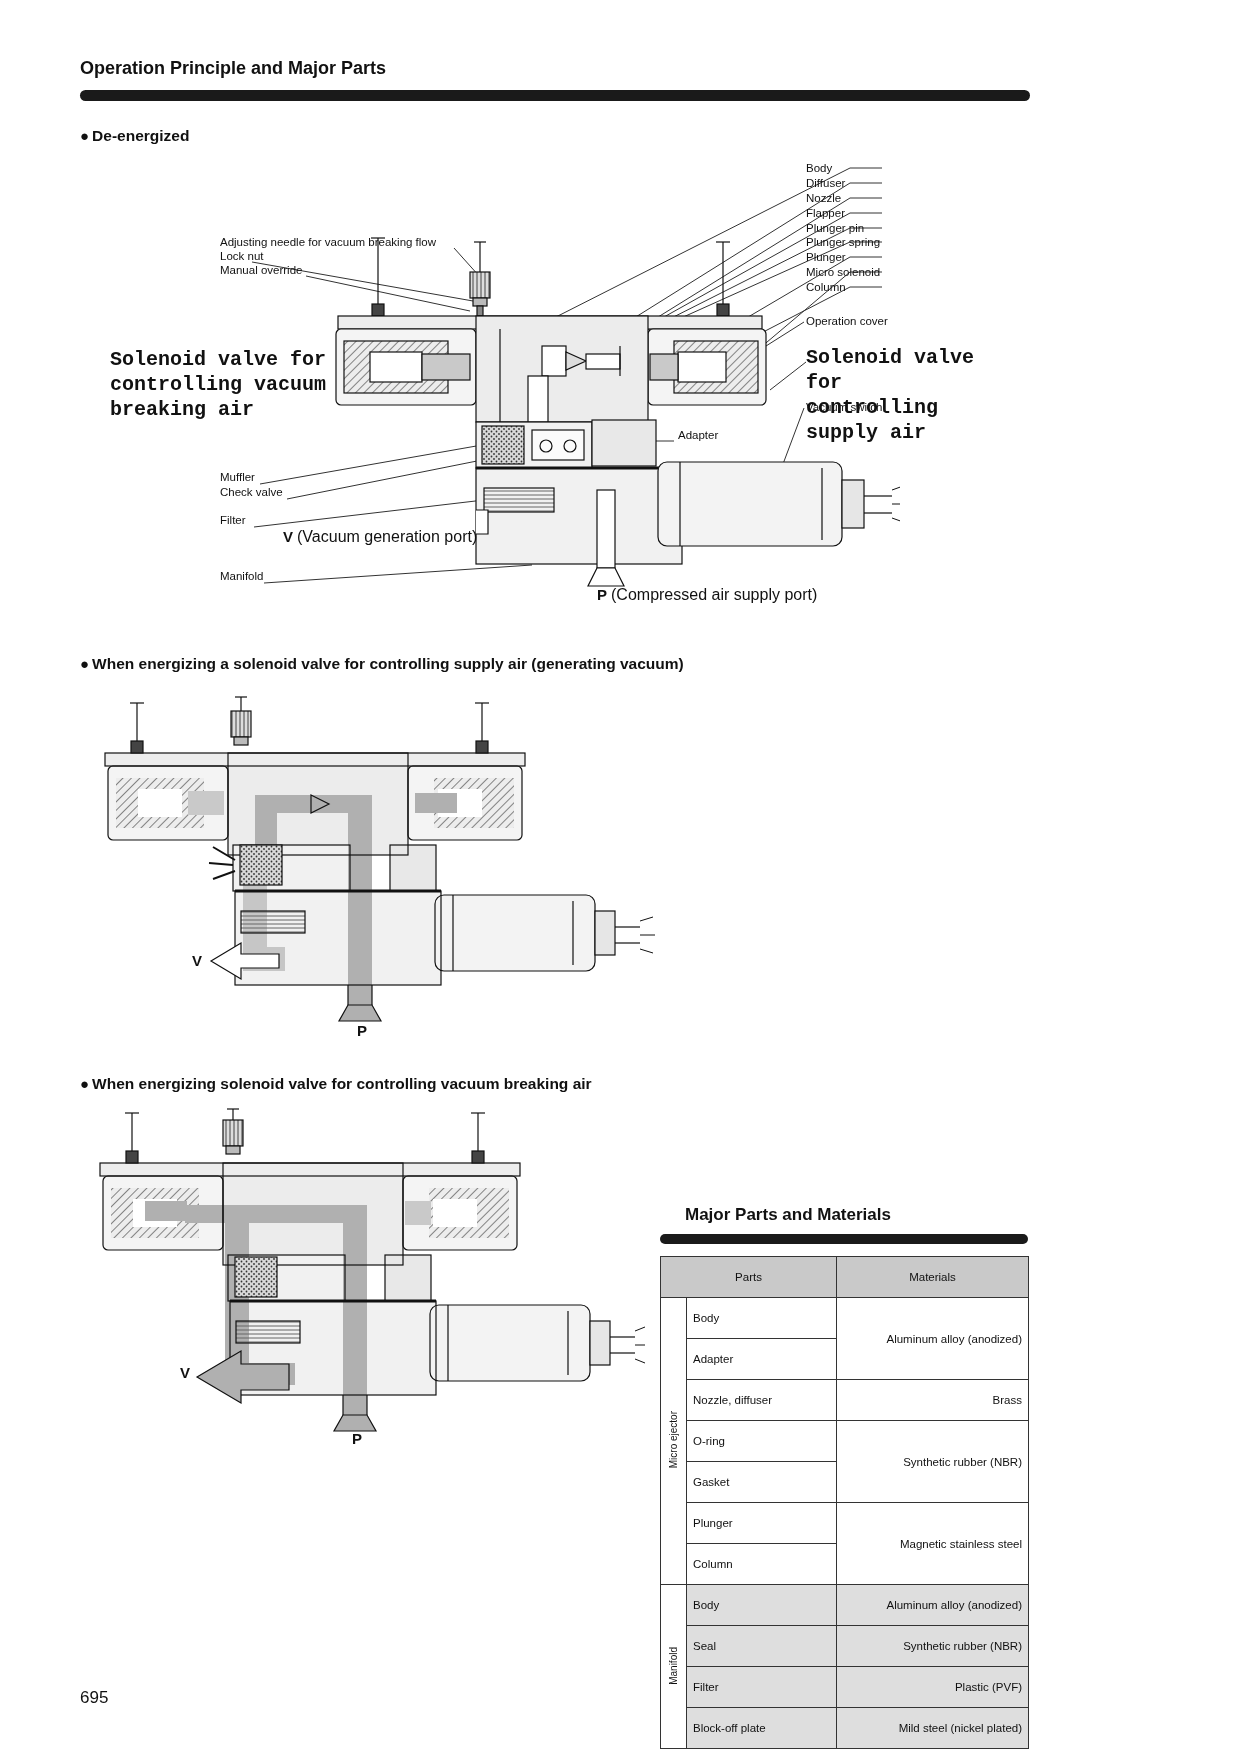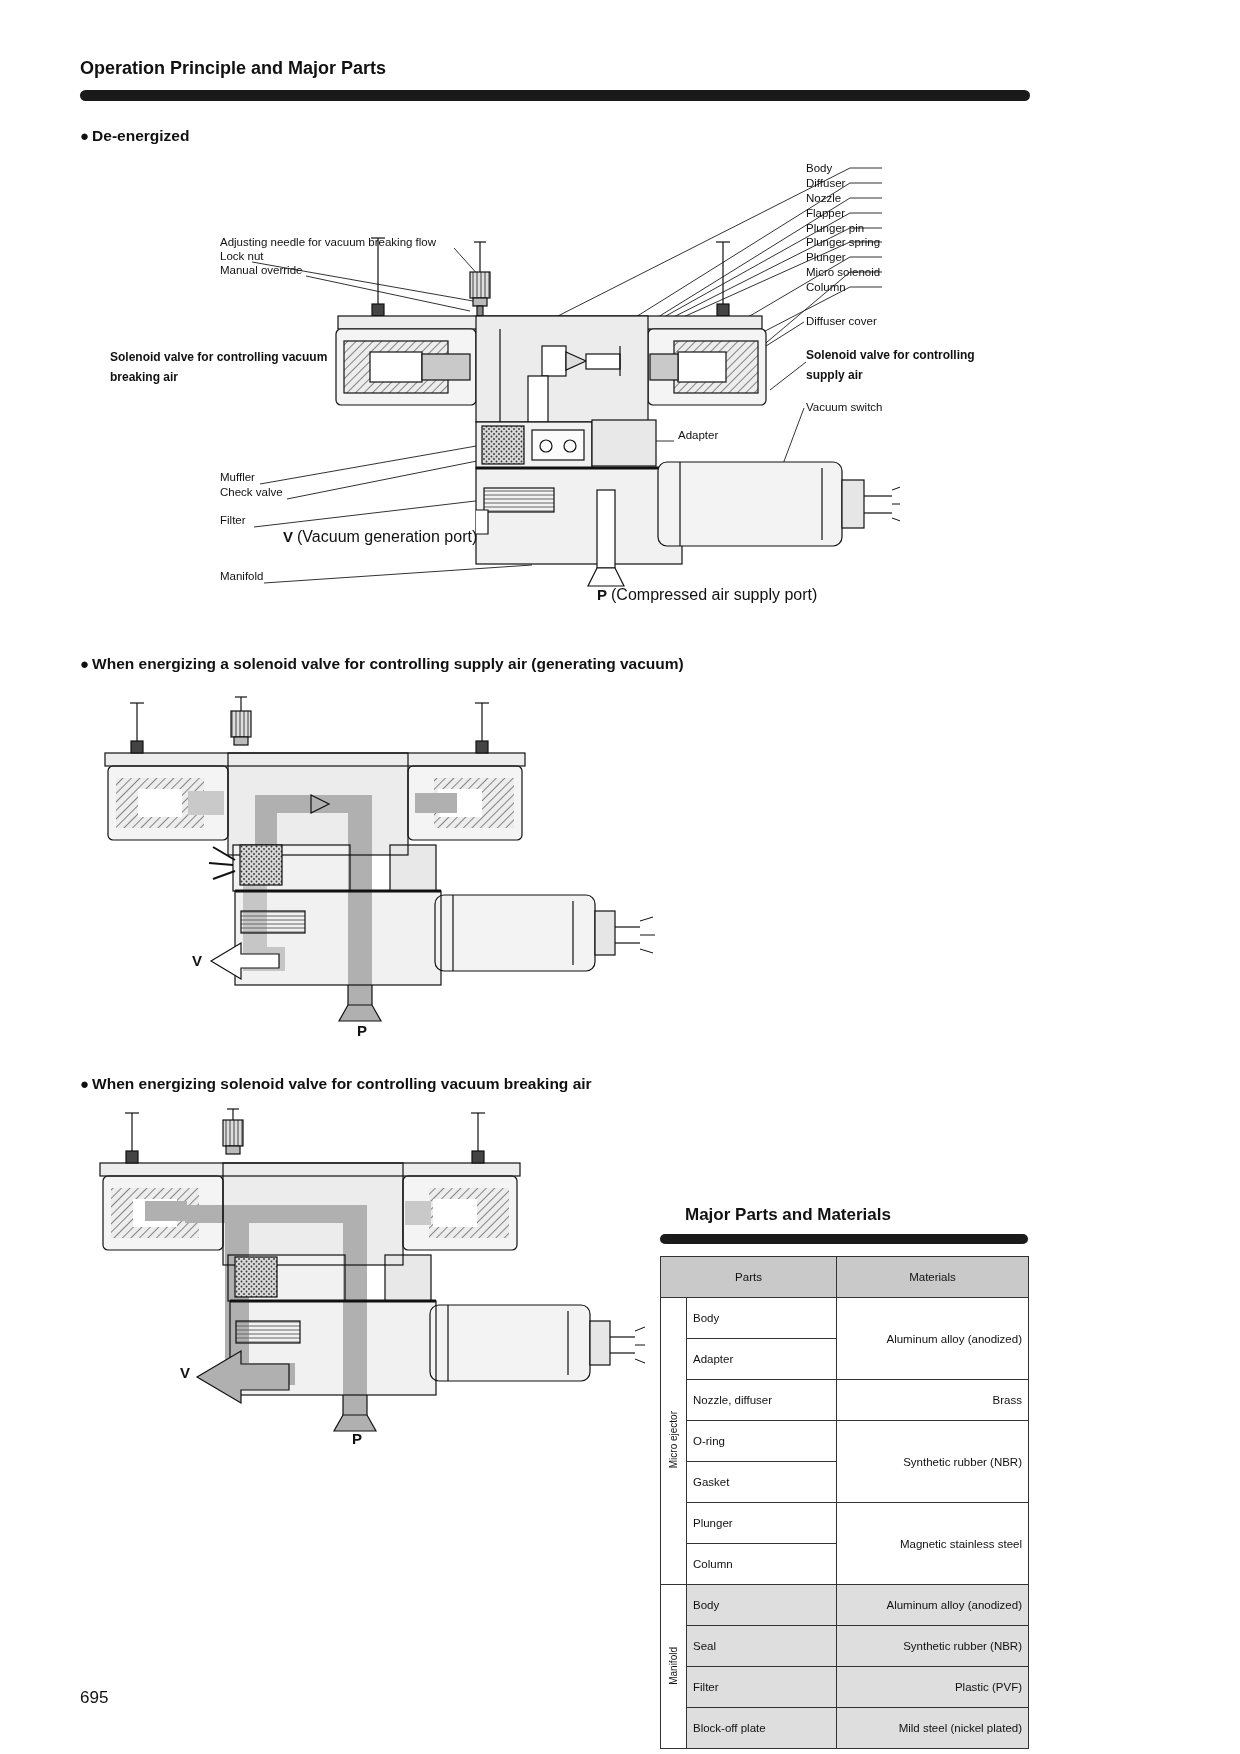--- a/index.html
+++ b/index.html
@@ -5,21 +5,21 @@
   * { margin:0; padding:0; box-sizing:border-box; }
   html,body { background:#fff; }
   body { font-family:"Liberation Sans", sans-serif; color:#111; }
   #page { position:relative; width:1156px; height:1754px; background:#fff; overflow:hidden; }
   .abs { position:absolute; }
   .h1 { font-size:18px; font-weight:bold; white-space:nowrap; }
   .bar { position:absolute; background:#1a1a1a; border-radius:6px; height:11px; }
   .sect { position:absolute; font-size:15.5px; font-weight:bold; white-space:nowrap; }
   .blt { font-size:15px; margin-right:3px; }
   .lbl { position:absolute; font-size:11.5px; line-height:13px; white-space:nowrap; }
-  .lblb { position:absolute; font-size:12px; font-weight:bold; line-height:20px; }
+  .lblb { position:absolute; font-size:20px; font-weight:bold; line-height:25px;font-family:Liberation Mono, monospace; }
   .port { position:absolute; white-space:nowrap; }
   .port b { font-size:15px; }
   .port span { font-size:16px; margin-left:4px; }
   .pv { position:absolute; font-size:15px; font-weight:bold; }
   svg.diag { position:absolute; }
   .ttl { position:absolute; font-size:17px; font-weight:bold; white-space:nowrap;margin-left:25px; }
   #materials-table { position:absolute; border-collapse:collapse; font-size:11.5px; }
   #materials-table th, #materials-table td { border:1px solid #333; padding:14px 6px; height:18px; }
   #materials-table th { background:#c9c9c9; font-weight:normal; text-align:center; }
   #materials-table td.part { text-align:left; background:#fff; }
@@ -164,21 +164,21 @@
 
   <div class="lbl" style="left:806px;top:162px">Body</div>
   <div class="lbl" style="left:806px;top:177px">Diffuser</div>
   <div class="lbl" style="left:806px;top:192px">Nozzle</div>
   <div class="lbl" style="left:806px;top:207px">Flapper</div>
   <div class="lbl" style="left:806px;top:222px">Plunger pin</div>
   <div class="lbl" style="left:806px;top:236px">Plunger spring</div>
   <div class="lbl" style="left:806px;top:251px">Plunger</div>
   <div class="lbl" style="left:806px;top:266px">Micro solenoid</div>
   <div class="lbl" style="left:806px;top:281px">Column</div>
-  <div class="lbl" style="left:806px;top:315px">Diffuser cover</div>
+  <div class="lbl" style="left:806px;top:315px">Operation cover</div>
   <div class="lbl" style="left:806px;top:401px">Vacuum switch</div>
   <div class="lbl" style="left:220px;top:236px">Adjusting needle for vacuum breaking flow</div>
   <div class="lbl" style="left:220px;top:250px">Lock nut</div>
   <div class="lbl" style="left:220px;top:264px">Manual override</div>
   <div class="lblb" style="left:110px;top:347px;width:235px">Solenoid valve for controlling vacuum breaking air</div>
   <div class="lblb" style="left:806px;top:345px;width:180px">Solenoid valve for controlling supply air</div>
   <div class="lbl" style="left:678px;top:429px">Adapter</div>
   <div class="lbl" style="left:220px;top:471px">Muffler</div>
   <div class="lbl" style="left:220px;top:486px">Check valve</div>
   <div class="lbl" style="left:220px;top:514px">Filter</div>

